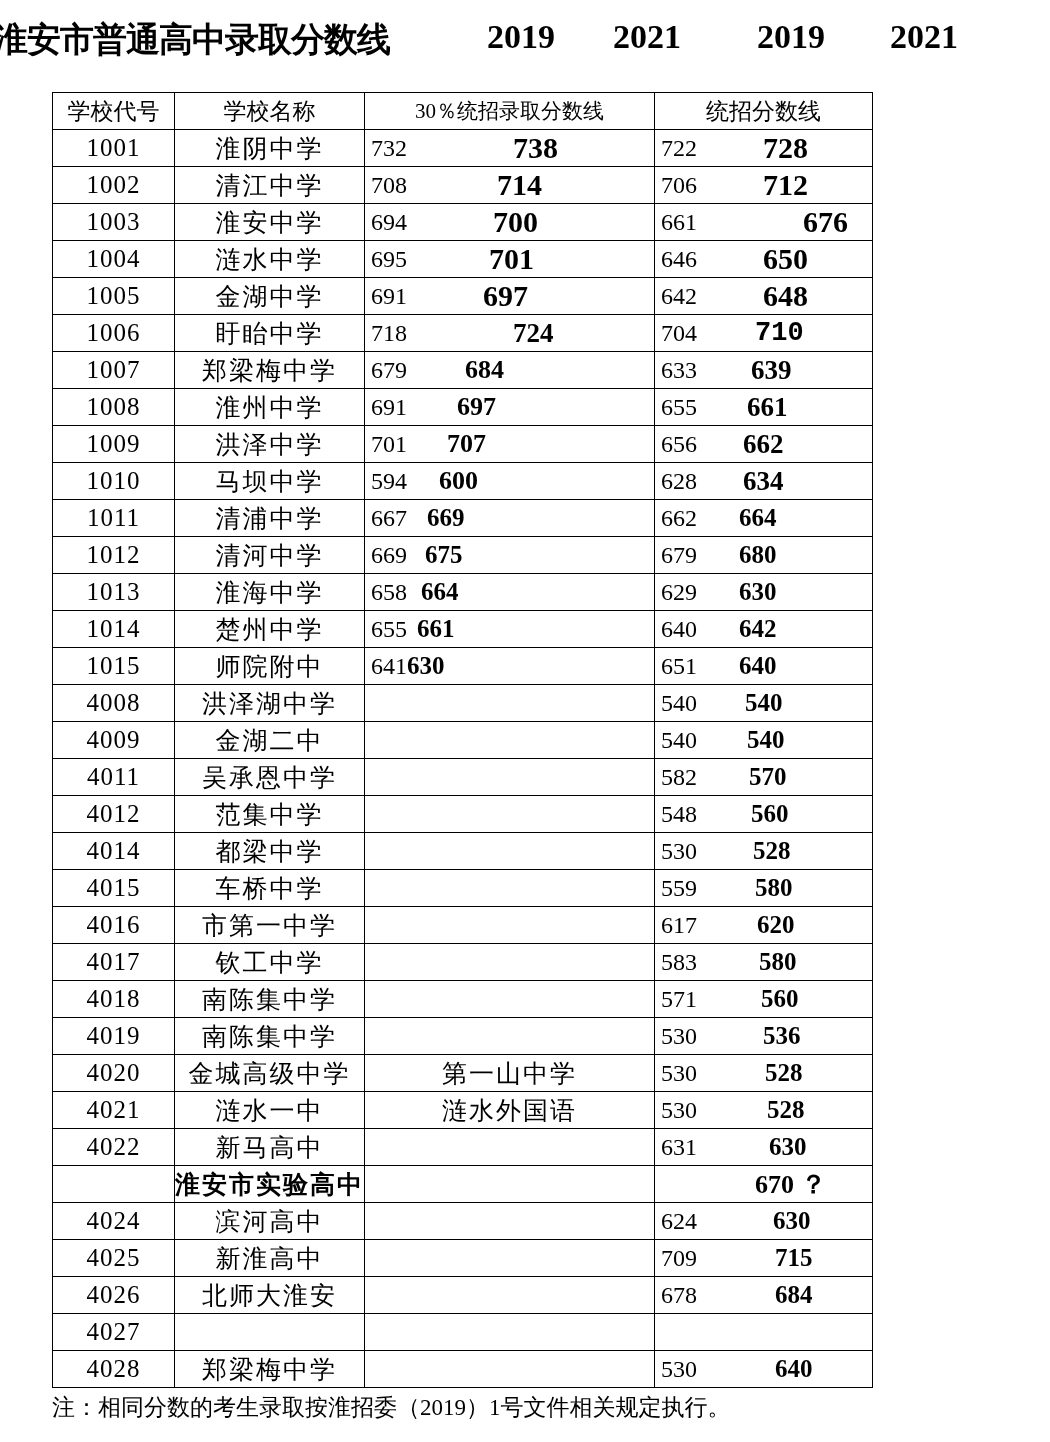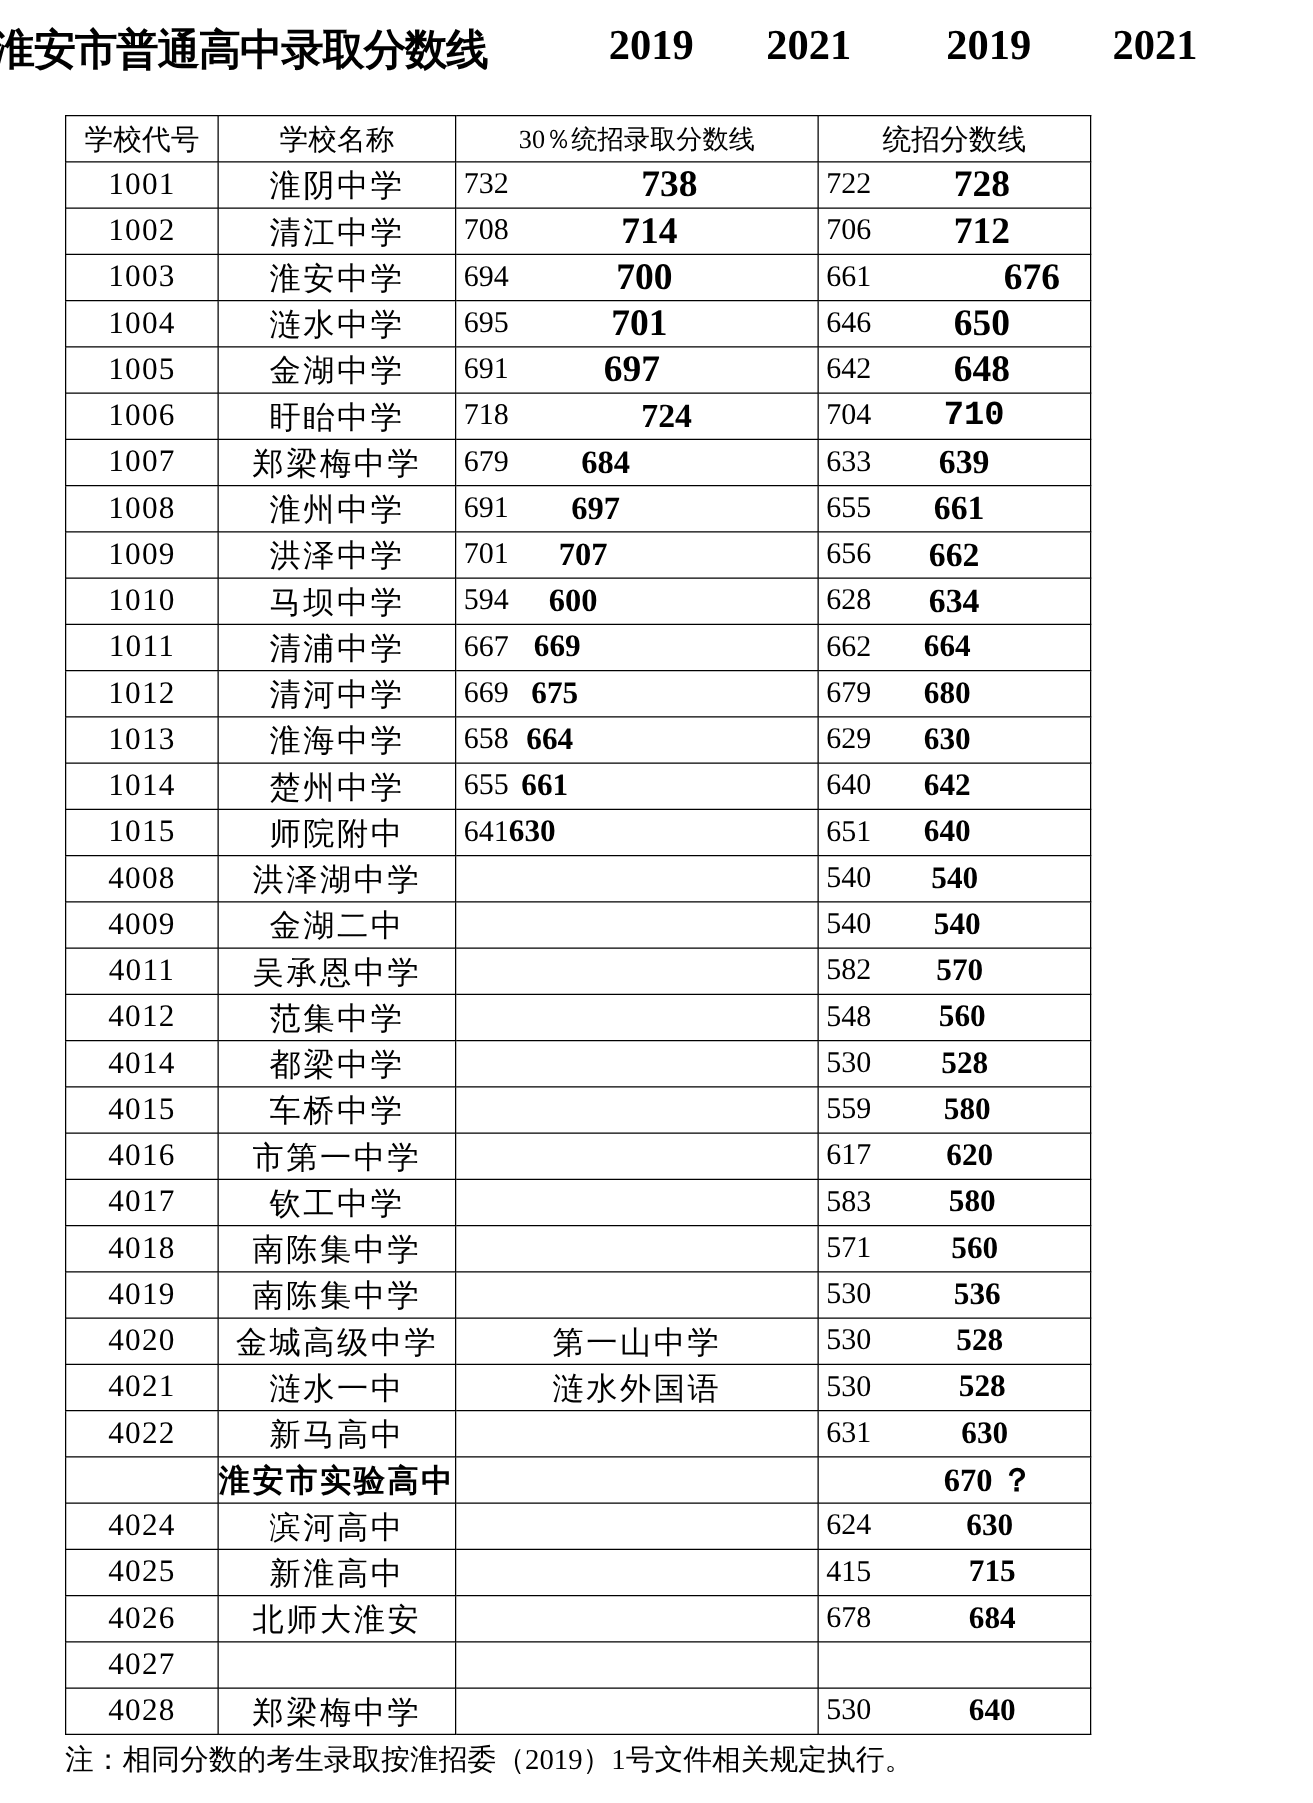--- a/index.html
+++ b/index.html
@@ -426,21 +426,21 @@
             <td class="dual">
               <span class="v19">624</span>
               <span class="v21" style="left: 118px; font-size: 25px;">630</span>
             </td>
           </tr>
           <tr>
             <td class="code">4025</td>
             <td class="name">新淮高中</td>
             <td class="blank"></td>
             <td class="dual">
-              <span class="v19">415</span>
+              <span class="v19">709</span>
               <span class="v21" style="left: 120px; font-size: 25px;">715</span>
             </td>
           </tr>
           <tr>
             <td class="code">4026</td>
             <td class="name">北师大淮安</td>
             <td class="blank"></td>
             <td class="dual">
               <span class="v19">678</span>
               <span class="v21" style="left: 120px; font-size: 25px;">684</span>

